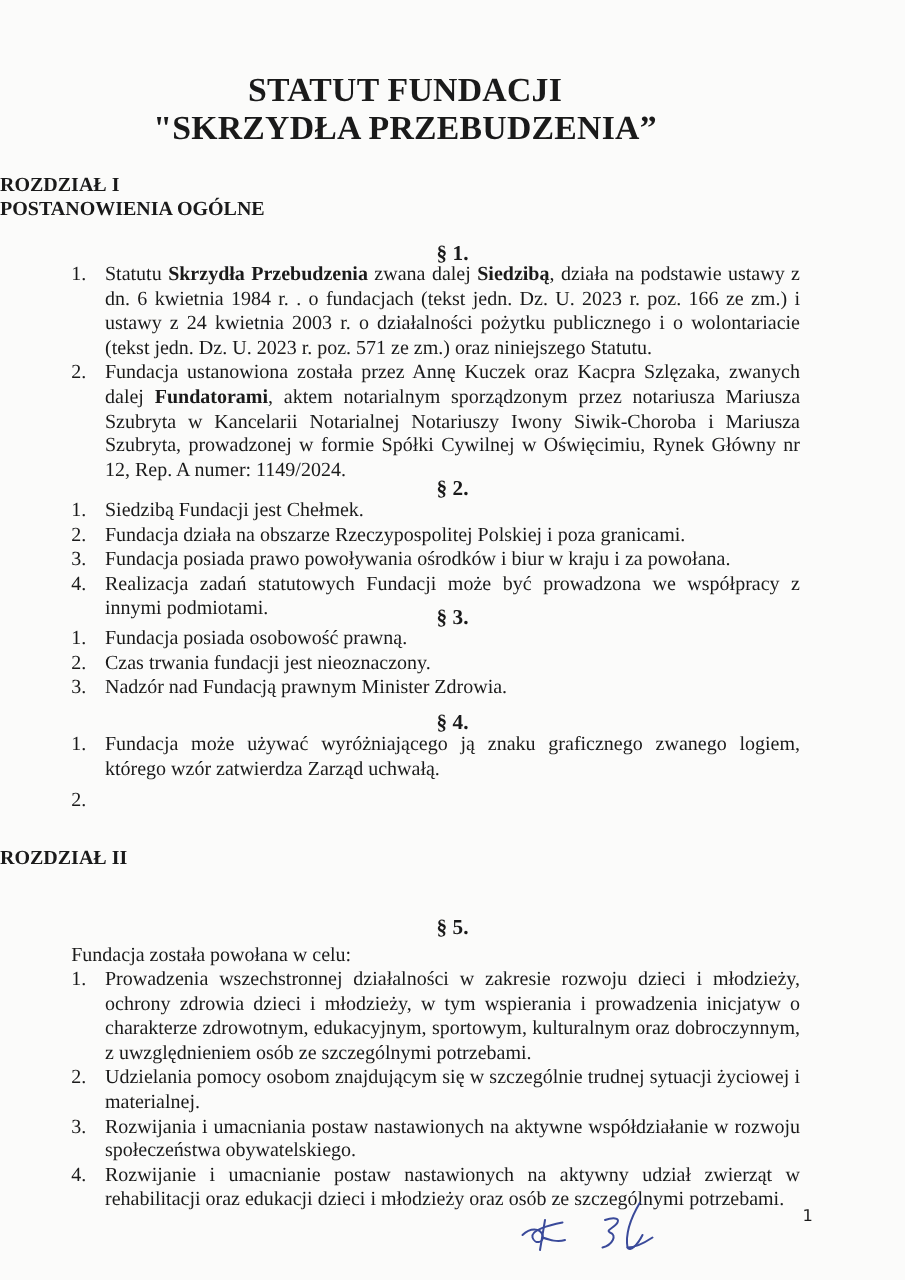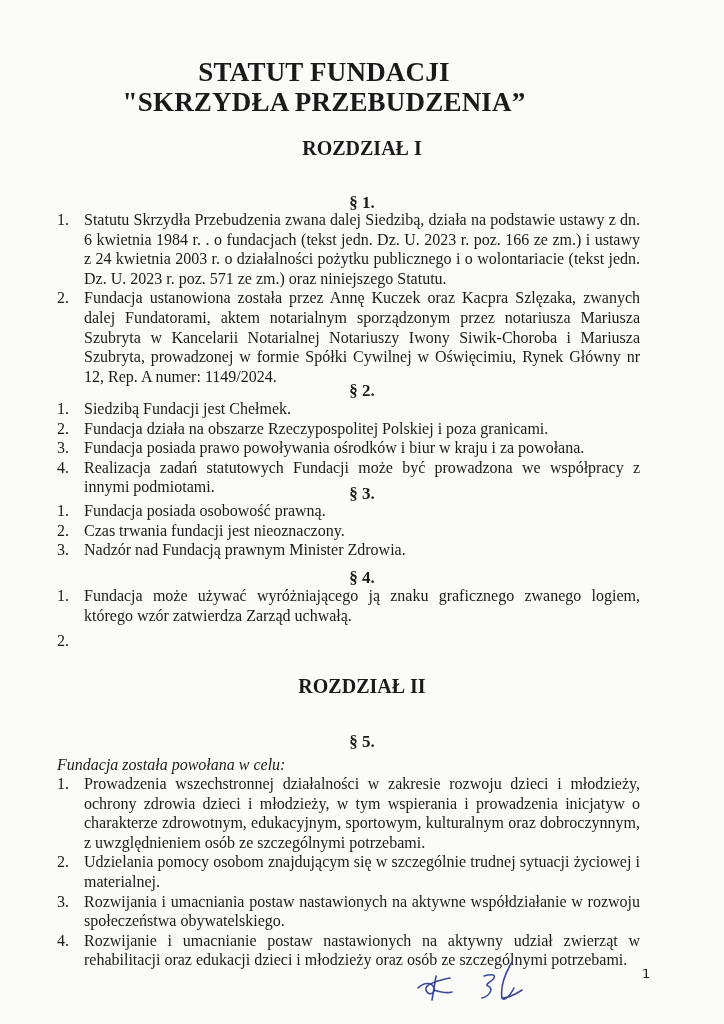--- a/index.html
+++ b/index.html
@@ -7,50 +7,51 @@
     width: 724px; height: 1024px; background: #fbfbfa;
     font-family: "Liberation Serif", "DejaVu Serif", serif;
     color: #1a1a1a; position: relative; overflow: hidden;
   }
   .page { position: absolute; left: 0; top: 0; width: 724px; height: 1024px; }
   .title {
     position: absolute; left: 0; width: 648px; text-align: center;
     font-weight: bold; font-size: 27px; line-height: 30px; letter-spacing: 0.2px;
   }
   .chap {
-    position: absolute; left: 0; width: 724px; text-align: center;
-    font-weight: bold; font-size: 20px; line-height: 19px;
+    position: absolute; left: 0; width: 724px; text-align: left;
+    font-weight: bold; font-size: 16px; line-height: 19px;
   }
   .para {
     position: absolute; left: 0; width: 724px; text-align: center;
     font-weight: bold; font-size: 17px; line-height: 19px;
   }
   ol.items {
     position: absolute; left: 57px; width: 583px; margin: 0; padding: 0; list-style: none;
     font-size: 16px; line-height: 19.6px;
   }
   ol.items li { position: relative; padding-left: 27px; text-align: justify; }
   ol.items li .num { position: absolute; left: 0; top: 0; }
-  .intro { position: absolute; left: 57px; font-size: 16px; line-height: 19.6px; font-style: italic; }
+  .intro { position: absolute; left: 57px; font-size: 16px; line-height: 19.6px; }
   .pagenum {
     position: absolute; left: 642px; top: 966px;
     font-family: "DejaVu Sans", sans-serif; font-size: 13px;
   }
   .sig { position: absolute; left: 410px; top: 958px; width: 130px; height: 50px; }
-  b { font-weight: normal; }
+  b { font-weight: bold; }
 </style>
 </head>
 <body>
 
 <div class="page">
 
   <div class="title" style="top:57px">STATUT  FUNDACJI</div>
   <div class="title" style="top:87px">"SKRZYDŁA PRZEBUDZENIA”</div>
 
   <div class="chap" style="top:139px">ROZDZIAŁ I</div>
+  <div class="chap" style="top:158px">POSTANOWIENIA OGÓLNE</div>
 
   <div class="para" style="top:193px">§ 1.</div>
   <ol class="items" style="top:210px">
     <li>
       <span class="num">1.</span>
       <span><span>Statutu </span><b>Skrzydła Przebudzenia</b><span> zwana dalej </span><b>Siedzibą</b><span>, działa na podstawie ustawy z dn. 6 kwietnia 1984 r. . o fundacjach (tekst jedn. Dz. U. 2023 r. poz. 166 ze zm.) i ustawy z 24 kwietnia 2003 r. o działalności pożytku publicznego i o wolontariacie (tekst jedn. Dz. U.  2023 r. poz. 571 ze zm.) oraz niniejszego Statutu.</span></span>
     </li>
     <li>
       <span class="num">2.</span>
       <span><span>Fundacja ustanowiona została przez Annę Kuczek oraz Kacpra Szlęzaka, zwanych dalej </span><b>Fundatorami</b><span>, aktem notarialnym sporządzonym przez notariusza Mariusza Szubryta w Kancelarii Notarialnej Notariuszy Iwony Siwik-Choroba i Mariusza Szubryta, prowadzonej w formie Spółki Cywilnej w Oświęcimiu, Rynek Główny nr 12, Rep. A numer: 1149/2024.</span></span>

